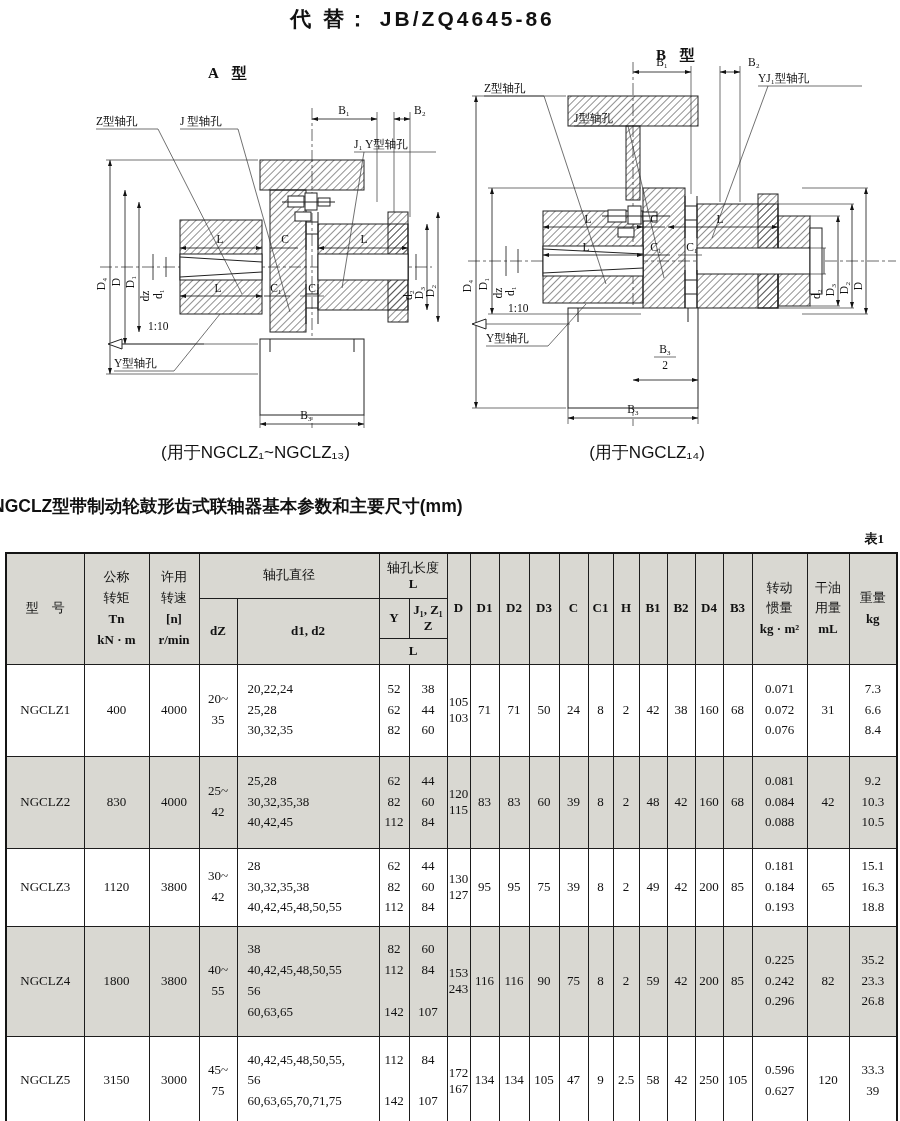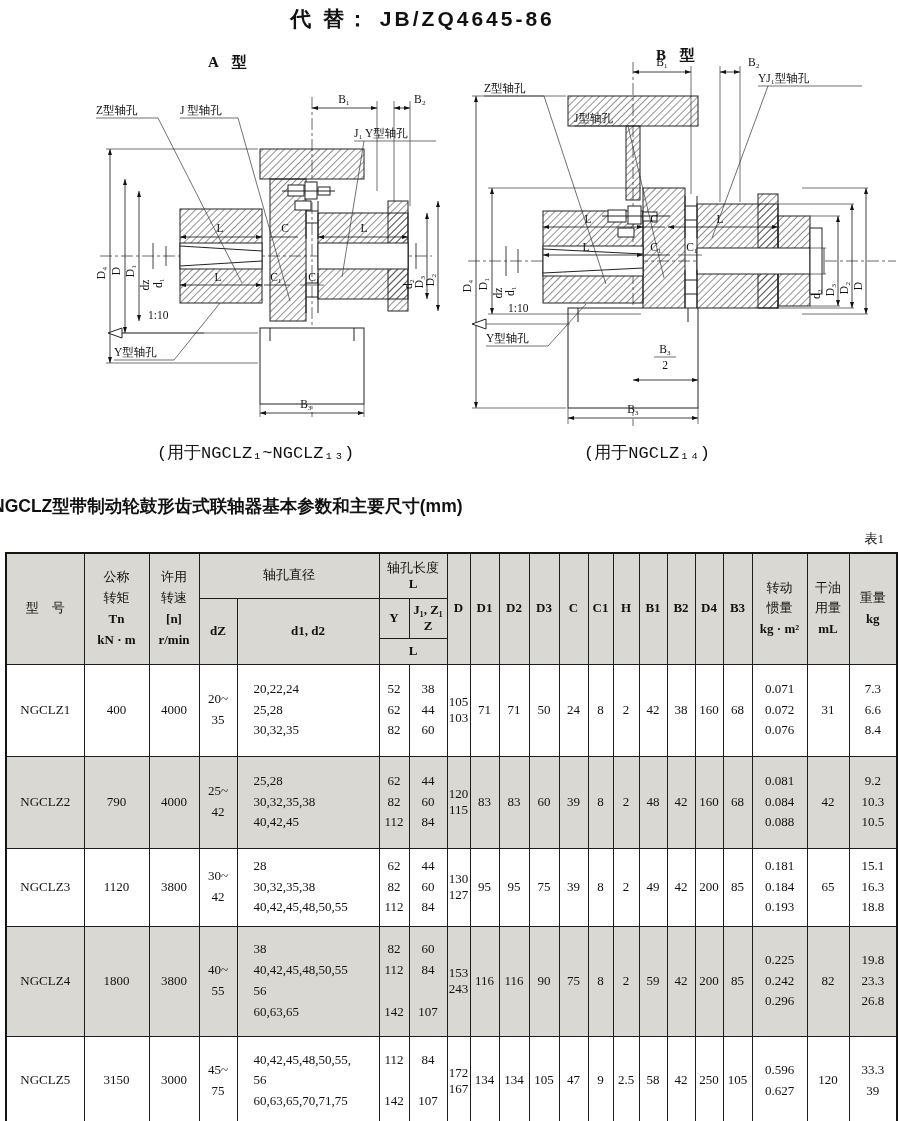--- a/index.html
+++ b/index.html
@@ -1,34 +1,34 @@
 <!DOCTYPE html>
 <html><head>
 <meta charset="utf-8">
 <style>
   html,body{margin:0;padding:0}
   body{width:900px;height:1121px;position:relative;background:#fff;overflow:hidden;
        font-family:"Liberation Serif",serif;color:#111}
   .doc-title{position:absolute;top:5px;left:0;width:845px;text-align:center;
              font-family:"Liberation Sans",sans-serif;font-weight:bold;font-size:21px;letter-spacing:3px}
   .fig{position:absolute}
-  .fig-a{left:92px;top:51px}
+  .fig-a{left:92px;top:62px}
   .fig-b{left:458px;top:46px}
-  .caption{position:absolute;font-family:Liberation Mono, monospace;font-size:17px;white-space:nowrap}
+  .caption{position:absolute;font-family:Liberation Sans, sans-serif;font-size:17px;white-space:nowrap}
   .caption-a{left:148px;top:441px;width:215px;text-align:center}
   .caption-b{left:562px;top:441px;width:170px;text-align:center}
   .section-title{position:absolute;left:-8px;top:494px;font-family:"Liberation Sans",sans-serif;
                  font-weight:bold;font-size:17.5px;white-space:nowrap}
-  .table-note{position:absolute;right:16px;top:530px;font-weight:normal;font-size:13px}
+  .table-note{position:absolute;right:16px;top:530px;font-weight:bold;font-size:13px}
   table{position:absolute;left:5px;top:552px;border-collapse:collapse;table-layout:fixed;width:890px;
         font-size:13px;border:2px solid #151515}
   td{border:1px solid #1d1d1d;text-align:center;vertical-align:middle;padding:0;
      white-space:pre-line;line-height:1.6}
   .shade{background:#d9d8d2}
-  .d1d2{text-align:left;padding-left:16px}
+  .d1d2{text-align:left;padding-left:10px}
   .lat{font-weight:bold;display:block;white-space:pre-line}
   .cn{font-weight:normal;display:block;white-space:pre-line}
   .tight{line-height:1.25}
   .hr1{height:45px}.hr2{height:40px}.hr3{height:26px}
   .r1{height:92px}.r2{height:92px}.r3{height:78px}.r4{height:110px}.r5{height:90px}
   svg line{stroke:#222;stroke-width:1;fill:none}
   svg .cl{stroke:#444;stroke-width:0.8;stroke-dasharray:12 3 3 3}
   svg .thin{stroke:#333;stroke-width:0.7}
   svg .dim{stroke:#111;stroke-width:0.8}
   svg .h{stroke:#222;stroke-width:1}
@@ -409,21 +409,21 @@
       <td>0.071
 0.072
 0.076</td>
       <td>31</td>
       <td>7.3
 6.6
 8.4</td>
     </tr>
     <tr class="r2 shade">
       <td>NGCLZ2</td>
-      <td>790</td>
+      <td>830</td>
       <td>4000</td>
       <td>25~
 42</td>
       <td class="d1d2">25,28
 30,32,35,38
 40,42,45</td>
       <td>62
 82
 112</td>
       <td>44
@@ -511,21 +511,21 @@
       <td>8</td>
       <td>2</td>
       <td>59</td>
       <td>42</td>
       <td>200</td>
       <td>85</td>
       <td>0.225
 0.242
 0.296</td>
       <td>82</td>
-      <td>19.8
+      <td>35.2
 23.3
 26.8</td>
     </tr>
     <tr class="r5">
       <td>NGCLZ5</td>
       <td>3150</td>
       <td>3000</td>
       <td>45~
 75</td>
       <td class="d1d2">40,42,45,48,50,55,

